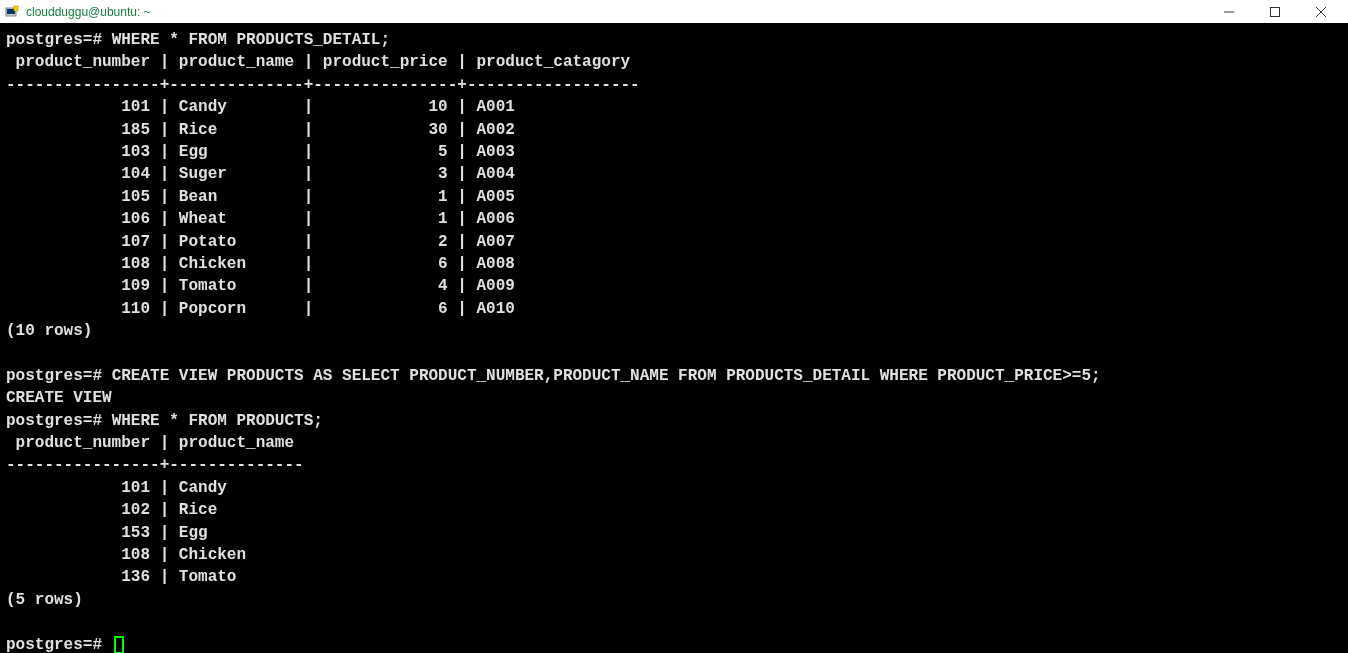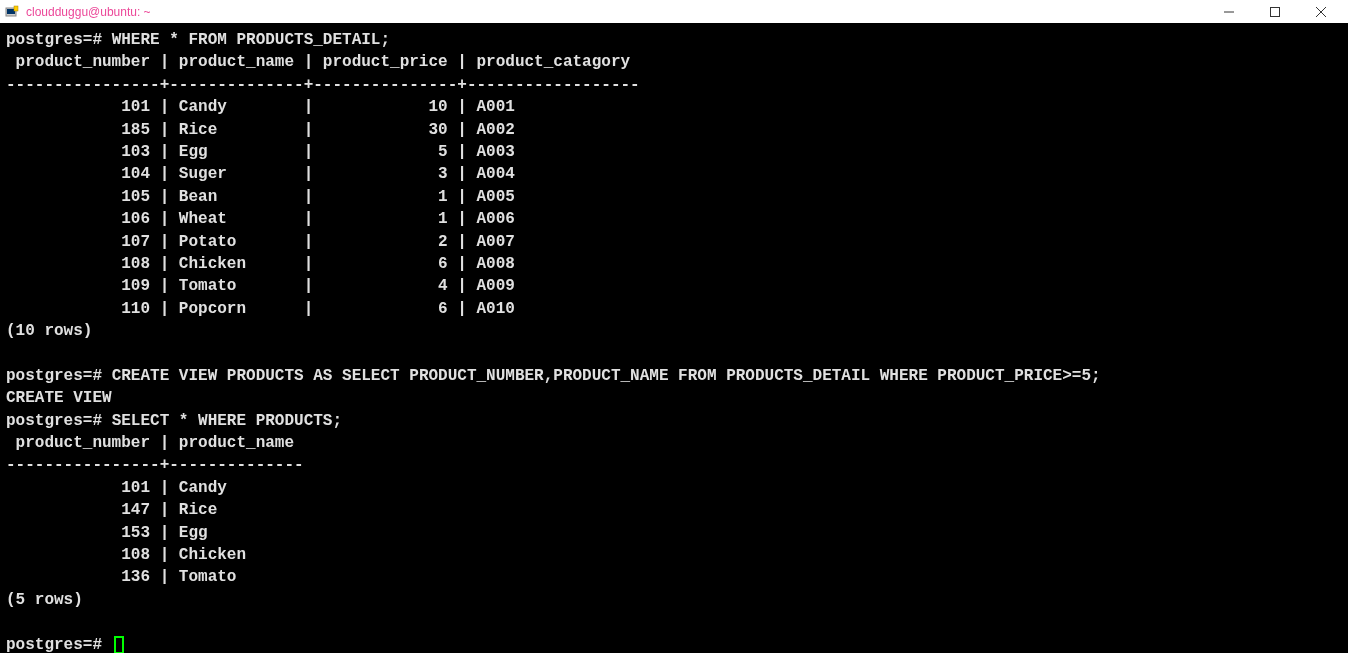--- a/index.html
+++ b/index.html
@@ -15,21 +15,21 @@
       overflow: hidden;
       width: 1348px;
       height: 653px;
     }
     .titlebar {
       background: #ffffff;
       height: 23px;
       display: flex;
       align-items: center;
       padding: 0 4px;
-      color: #ec4899;
+      color: #15803d;
       font-family: 'Segoe UI', Tahoma, sans-serif;
       font-size: 12px;
     }
     .titlebar-icon {
       width: 16px;
       height: 16px;
       margin-right: 6px;
       display: inline-flex;
       align-items: center;
       justify-content: center;
@@ -112,23 +112,23 @@
 <span>            105 | Bean         |             1 | A005</span>
 <span>            106 | Wheat        |             1 | A006</span>
 <span>            107 | Potato       |             2 | A007</span>
 <span>            108 | Chicken      |             6 | A008</span>
 <span>            109 | Tomato       |             4 | A009</span>
 <span>            110 | Popcorn      |             6 | A010</span>
 <span>(10 rows)</span>
 
 <span><span>postgres=#</span> <span>CREATE VIEW PRODUCTS AS SELECT PRODUCT_NUMBER,PRODUCT_NAME FROM PRODUCTS_DETAIL WHERE PRODUCT_PRICE&gt;=5;</span></span>
 <span>CREATE VIEW</span>
-<span><span>postgres=#</span> <span>SELECT * WHERE PRODUCTS;</span></span>
+<span><span>postgres=#</span> <span>WHERE * FROM PRODUCTS;</span></span>
 <span> product_number | product_name</span>
 <span>----------------+--------------</span>
 <span>            101 | Candy</span>
-<span>            147 | Rice</span>
+<span>            102 | Rice</span>
 <span>            153 | Egg</span>
 <span>            108 | Chicken</span>
 <span>            136 | Tomato</span>
 <span>(5 rows)</span>
 
 <span><span>postgres=#</span> <span class="cursor"></span></span></div>
 
 </body></html>

